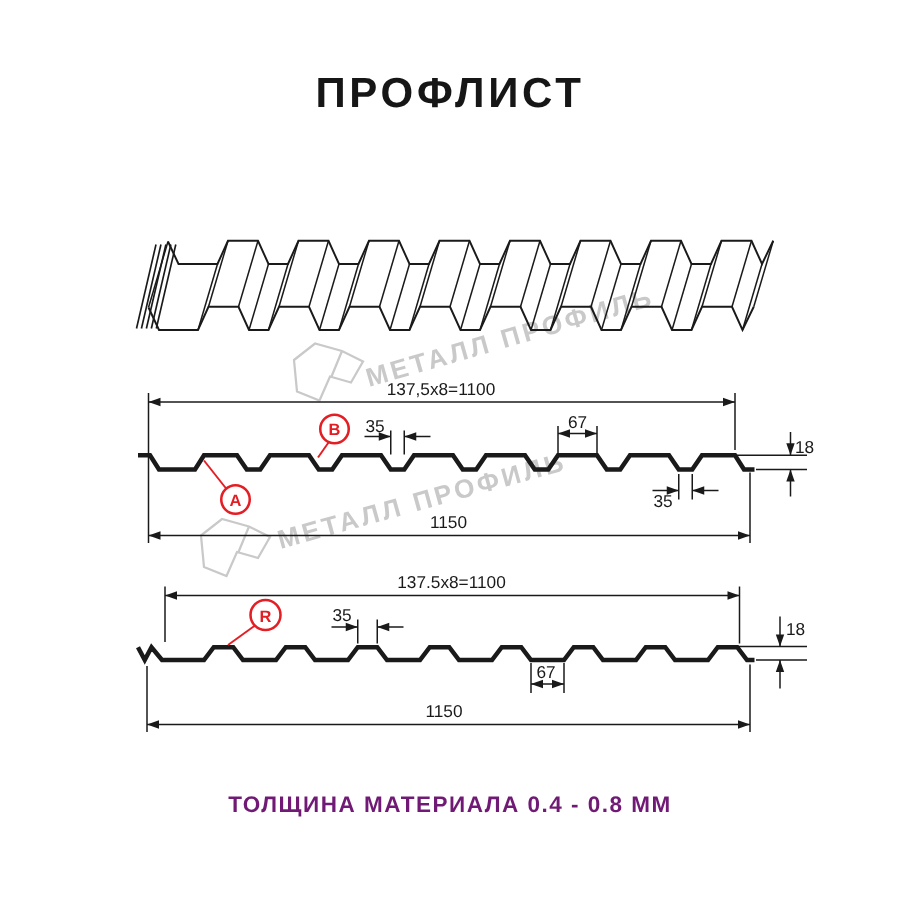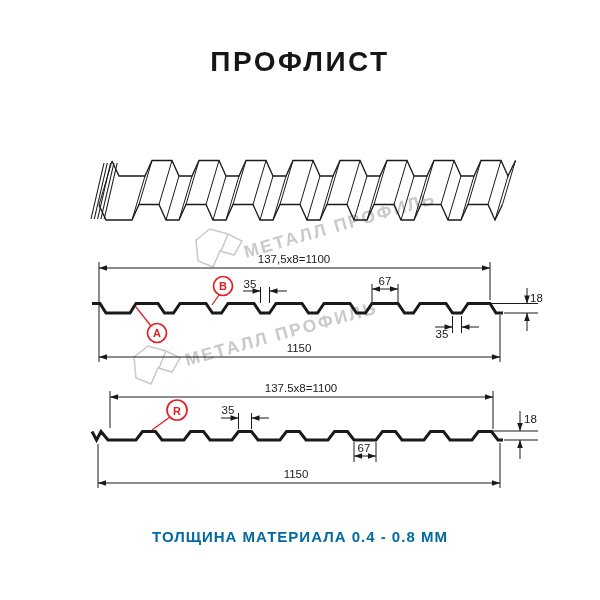--- a/index.html
+++ b/index.html
@@ -3,21 +3,21 @@
 <meta charset="utf-8">
 <style>
   html,body{margin:0;padding:0;background:#fff;}
   .page{position:relative;width:600px;height:600px;background:#ffffff;overflow:hidden;
         font-family:"Liberation Sans",sans-serif;}
   .title{position:absolute;top:46px;left:0;width:100%;text-align:center;
          font-size:28px;font-weight:800;letter-spacing:2.5px;color:#161616;}
   .subtitle{position:absolute;top:86px;left:0;width:100%;text-align:center;
          font-size:14px;font-weight:600;letter-spacing:1.5px;color:#1c1c1c;}
   .caption{position:absolute;top:528px;left:0;width:100%;text-align:center;
-         font-size:15px;font-weight:600;letter-spacing:1px;color:#0369a1;}
+         font-size:15px;font-weight:600;letter-spacing:1px;color:#701a75;}
   svg{position:absolute;left:0;top:0;}
   .dim{font-size:11.5px;fill:var(--ink);}
   .mkletter{font-size:11px;font-weight:700;fill:var(--red);text-anchor:middle;}
   .mkcircle{fill:none;stroke:var(--red);stroke-width:1.7px;}
   .leader{stroke:var(--red);stroke-width:1.3px;}
   .wmtext{font-size:17.5px;font-weight:700;letter-spacing:2.2px;fill:var(--wmc);}
   .logo{fill:none;stroke:var(--wmc);stroke-width:1.5px;}
 </style>
 </head>
 <body>

